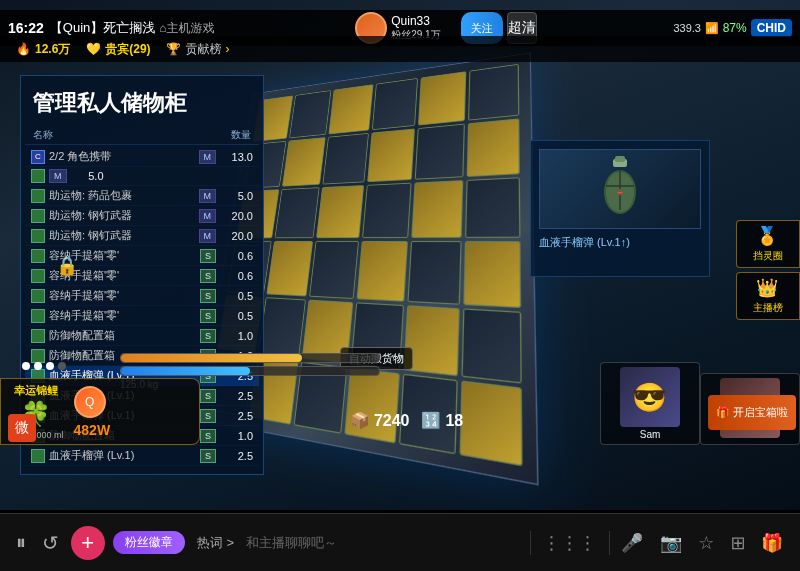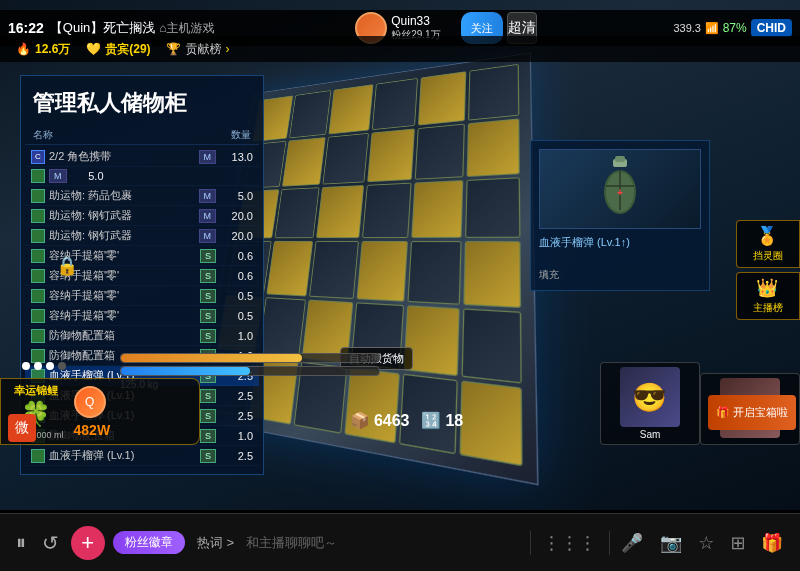--- a/index.html
+++ b/index.html
@@ -744,40 +744,39 @@
         <rect x="18" y="5" width="14" height="8" fill="#8aaa88" rx="2"></rect>
         <rect x="20" y="2" width="10" height="6" fill="#6a8a68" rx="2"></rect>
         <ellipse cx="25" cy="38" rx="16" ry="22" fill="#3a5a38"></ellipse>
         <ellipse cx="25" cy="38" rx="14" ry="20" fill="#4a6a48"></ellipse>
         <line x1="25" y1="16" x2="25" y2="56" stroke="#2a3a28" stroke-width="1.5"></line>
         <line x1="11" y1="32" x2="39" y2="32" stroke="#2a3a28" stroke-width="1.5"></line>
         <text x="25" y="42" text-anchor="middle" fill="#ff4444" font-size="10" font-weight="bold">+</text>
       </svg>
     </div>
     <div class="item-name">血液手榴弹 (Lv.1↑)</div>
-    <div class="item-level">填充</div>
   </div>
 
   <div id="right-social">
     <div class="social-btn">
       <span class="s-icon">🏅</span>
       <span class="s-label">挡灵圈</span>
     </div>
     <div class="social-btn">
       <span class="s-icon">👑</span>
       <span class="s-label">主播榜</span>
     </div>
   </div>
 
   <div class="action-label">自动搬货物</div>
 
   <div id="inv-bottom">
     <div class="stat-box">
       <span class="stat-icon">📦</span>
-      <span class="stat-value">6463</span>
+      <span class="stat-value">7240</span>
     </div>
     <div class="stat-box">
       <span class="stat-icon">🔢</span>
       <span class="stat-value">18</span>
     </div>
   </div>
 
   <div id="progress-area">
     <div class="progress-label"></div>
     <div class="progress-bar-outer">

